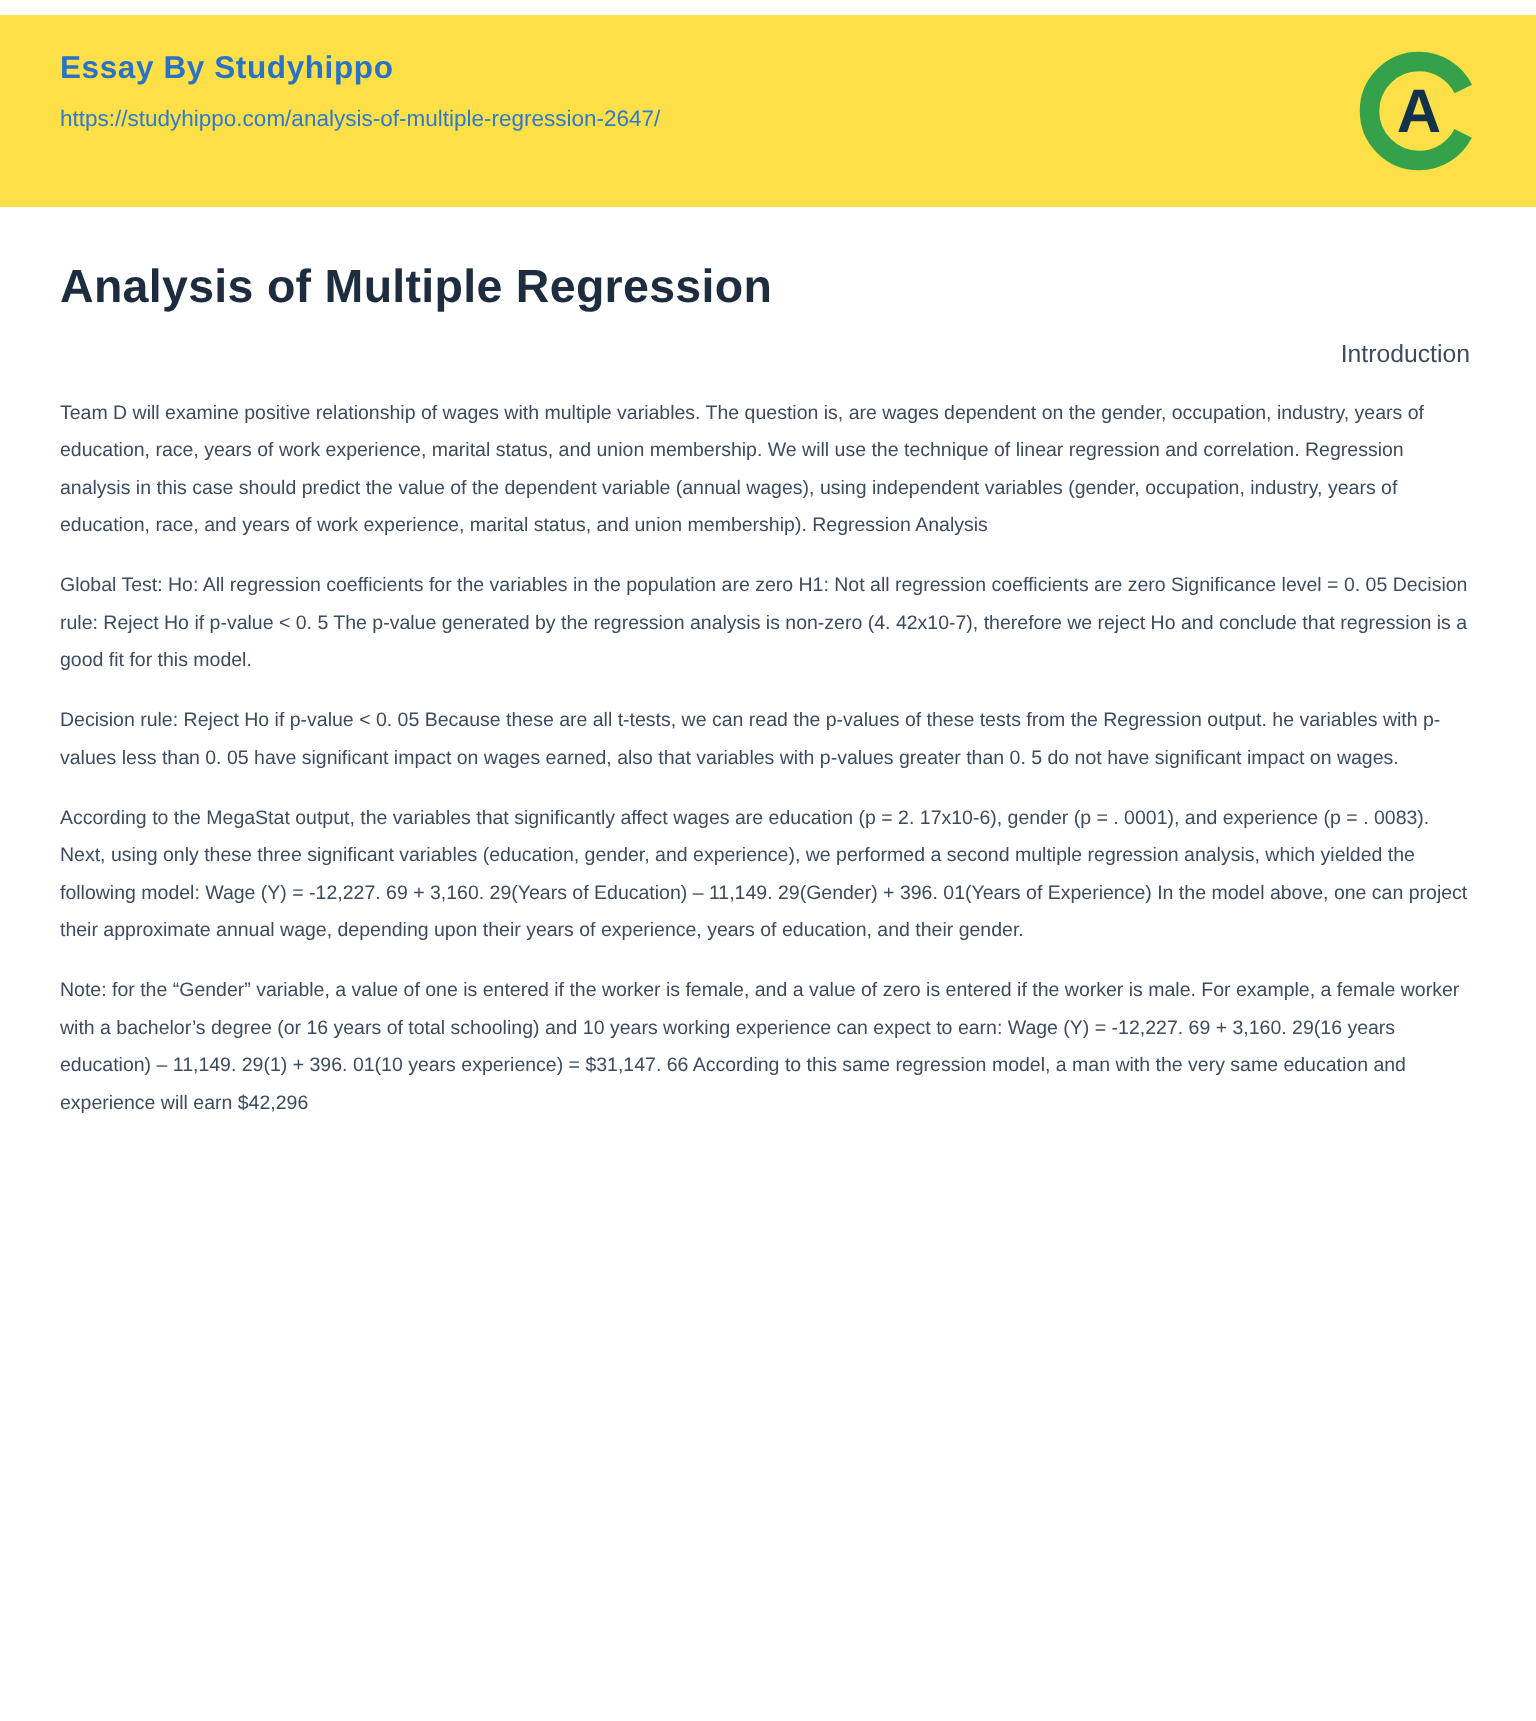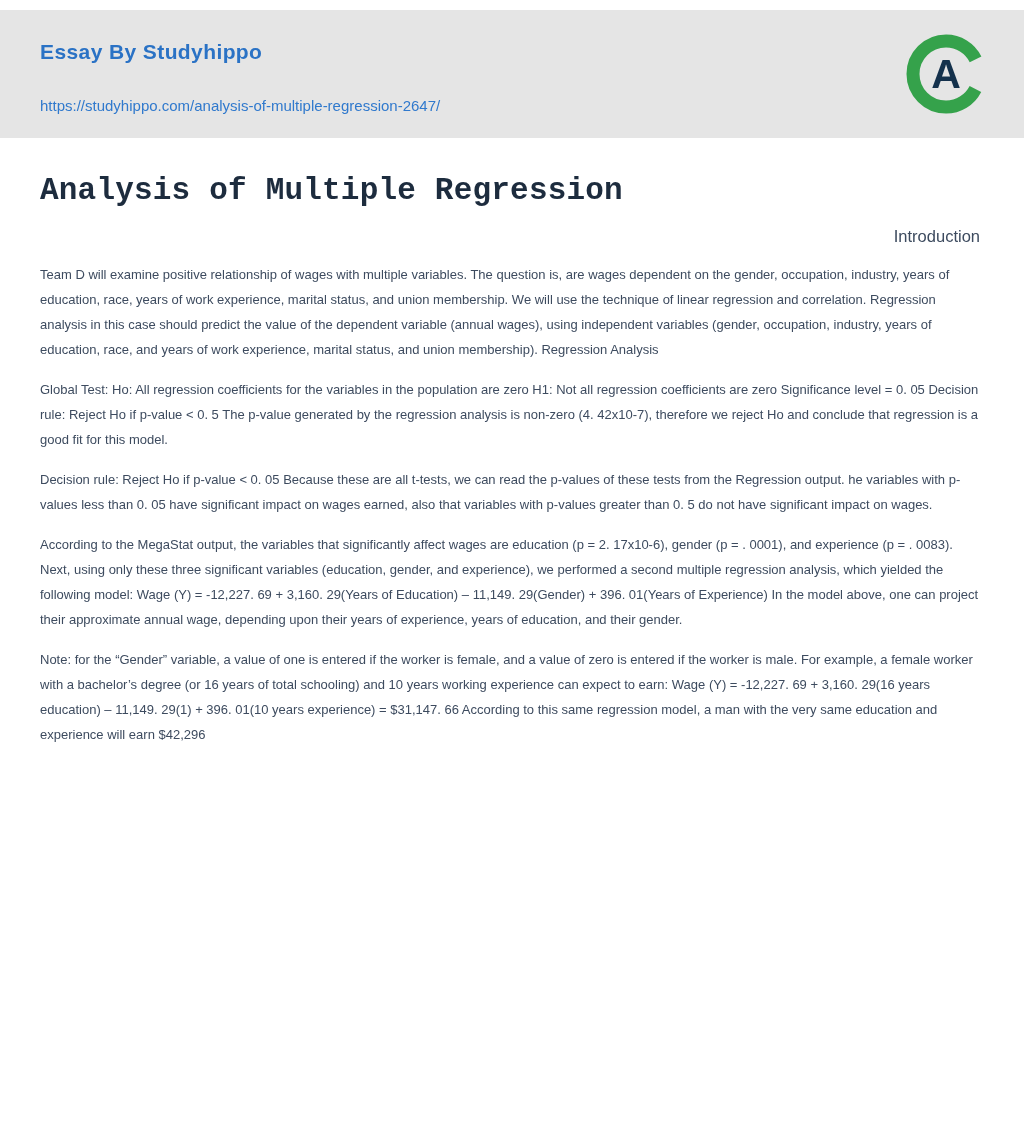--- a/index.html
+++ b/index.html
@@ -9,62 +9,60 @@
     width: 1024px;
     font-family: "Liberation Sans", "DejaVu Sans", sans-serif;
   }
   .page {
     width: 1024px;
     min-height: 1147px;
     box-sizing: border-box;
   }
   .header {
     margin-top: 10px;
-    background: #e5e5e5;
+    background: #fde047;
     padding: 24px 38px 24px 40px;
     display: flex;
     justify-content: space-between;
-    align-items: flex-end;
+    align-items: flex-start;
     box-sizing: border-box;
     min-height: 118px;
   }
   .header-text { display: flex; flex-direction: column; }
   .site-title {
     font-size: 21px;
     font-weight: 700;
     color: #2a72c5;
     text-decoration: none;
     letter-spacing: 0.4px;
     margin-bottom: 13px;
     cursor: pointer;
   }
   .source-url {
     font-size: 15px;
     color: #3079cd;
     text-decoration: none;
     cursor: pointer;
-    margin-top: 20px;
   }
   .logo-wrap {
     width: 80px;
     height: 80px;
     flex: 0 0 auto;
   }
   .main {
     padding: 24px 44px 40px 40px;
     box-sizing: border-box;
   }
   h1.article-title {
     font-size: 31px;
     line-height: 38px;
     font-weight: 700;
     color: #1d2c3e;
     margin: 10px 0 14px 0;
     letter-spacing: 0.2px;
-    font-family: Liberation Mono, monospace;
   }
   p.body-par {
     font-size: 13px;
     line-height: 25px;
     color: #3d4b5f;
     margin: 0 0 15px 0;
   }
   p.intro-par {
     font-size: 16.5px;
     line-height: 25px;

